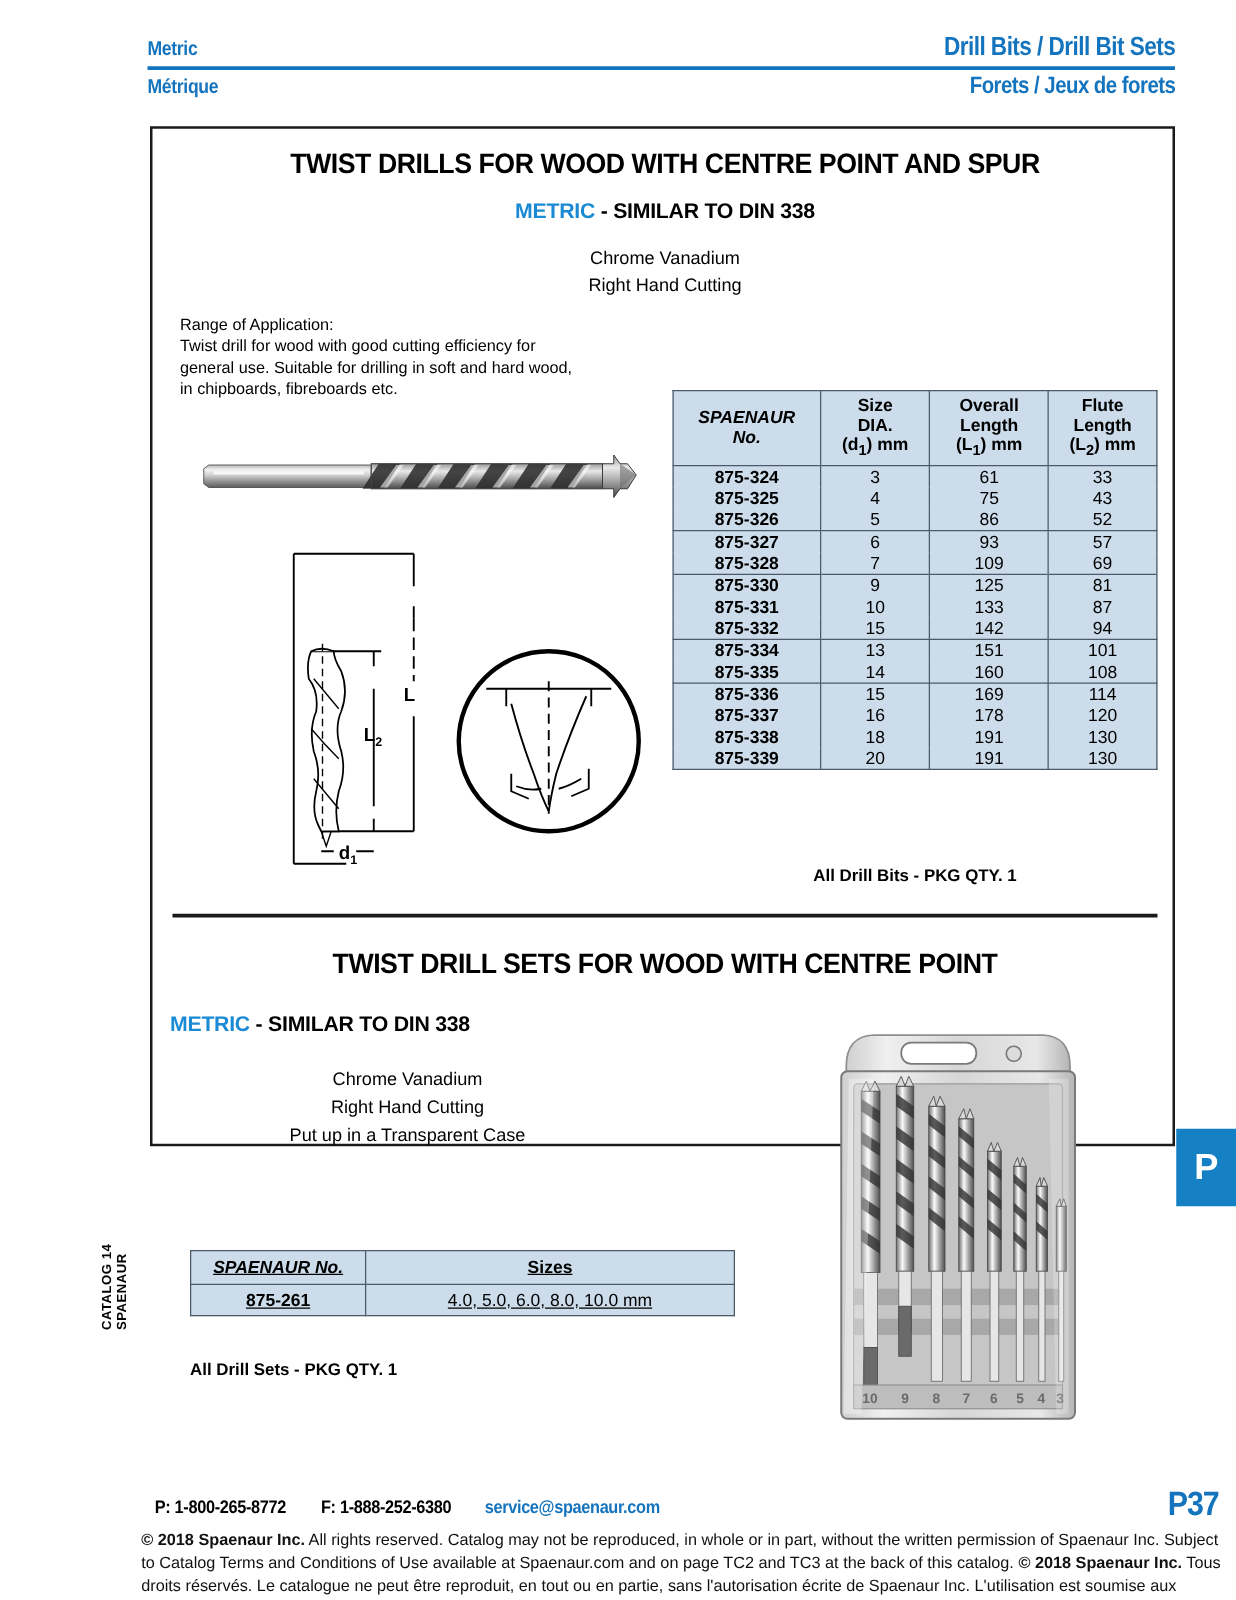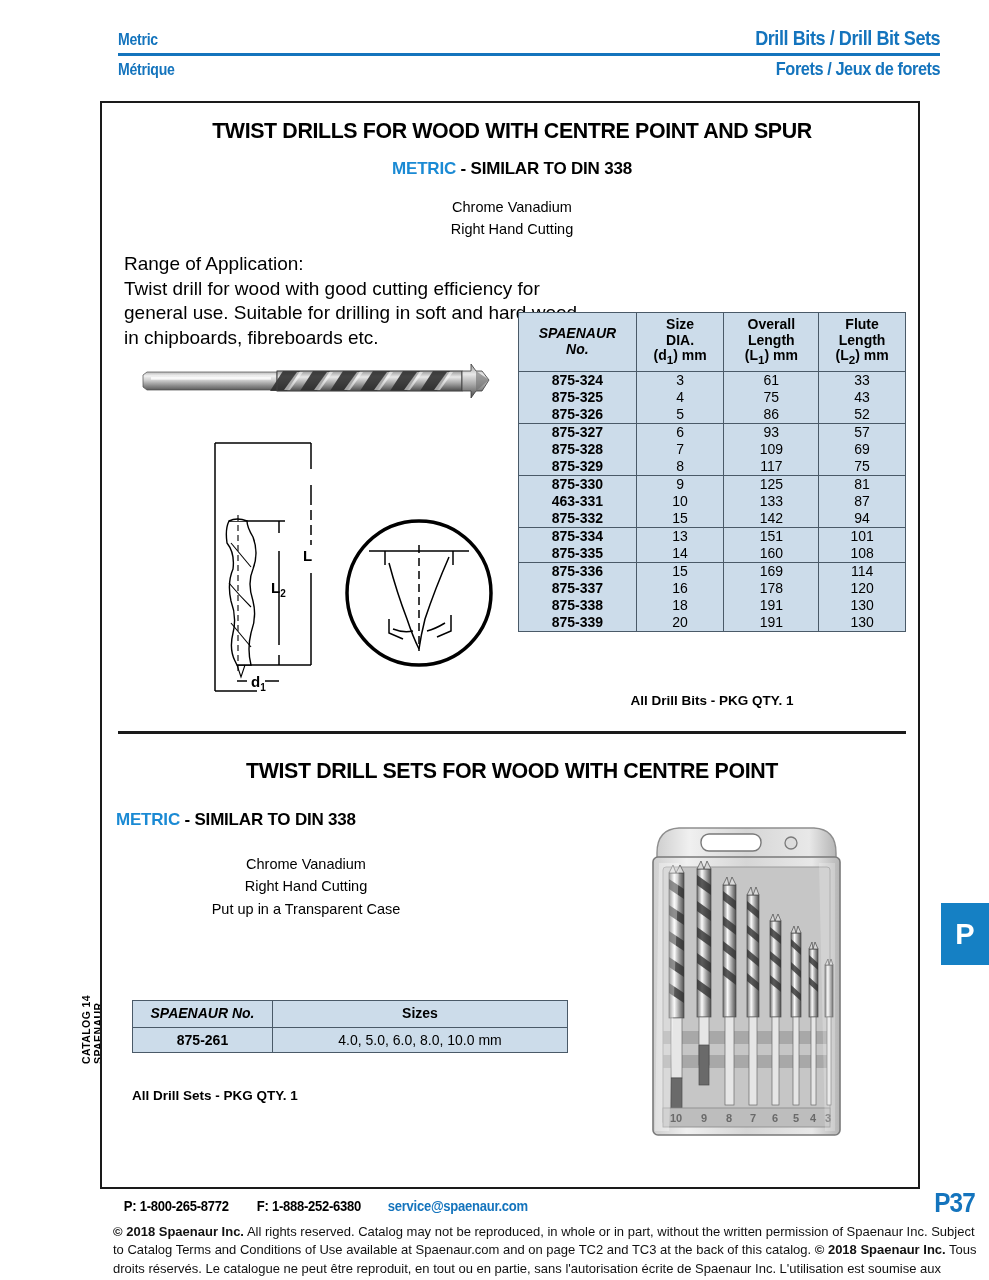--- a/index.html
+++ b/index.html
@@ -33,22 +33,22 @@
   }
   .hdr-right {
     color: #1474bd; font-weight: bold; font-size: 21px;
     letter-spacing: -0.5px; transform: scaleX(0.86); transform-origin: right center;
   }
   .hdr-right.sub { font-size: 19px; }
 
   
   .frame {
     position: absolute;
-    left: 100px; top: 101px;
-    width: 820px; height: 1088px;
+    left: 120px; top: 101px;
+    width: 820px; height: 816px;
     border: 2.5px solid #1a1a1a;
     box-sizing: border-box;
   }
 
   
   .sec-title {
     text-align: center; font-weight: bold; font-size: 22.5px;
     letter-spacing: -0.4px; transform: scaleX(0.95);
   }
   .sec-sub {
@@ -61,21 +61,21 @@
   }
 
   .rule-mid {
     position: absolute; left: 16px; top: 628px;
     width: 788px; height: 2.5px; background: #1a1a1a;
   }
 
   
   .range-block {
     position: absolute; left: 22px; top: 149px;
-    font-size: 19px; line-height: 1.30;
+    font-size: 13px; line-height: 1.30;
   }
 
   
   table.dt {
     border-collapse: collapse;
     background: #ccdcea;
     font-size: 13.5px;
   }
   table.dt td, table.dt th {
     border: 1.3px solid #4a5a68;
@@ -100,21 +100,21 @@
   #bits-table col.c2 { width: 88px; }
   #bits-table col.c3 { width: 95px; }
   #bits-table col.c4 { width: 87px; }
 
   .pkg-note {
     position: absolute; font-weight: bold; font-size: 13.5px;
   }
   #bits-pkg { left: 416px; top: 590px; width: 388px; text-align: center; }
 
   
-  #sets-table { position: absolute; left: 30px; top: 897px; }
+  #sets-table { position: absolute; left: 30px; top: 897px; text-decoration: underline; }
   #sets-table col.s1 { width: 140px; }
   #sets-table col.s2 { width: 295px; }
   #sets-table thead th { padding: 5px 4px; }
   #sets-table tbody td { height: 24px; line-height: 24px; }
   #sets-table tbody td { border-top: 1.3px solid #4a5a68; border-bottom: 1.3px solid #4a5a68; margin-top: 29px; }
   #sets-pkg { left: 30px; top: 985px; width: 435px; text-align: left; }
 
   
   .bit-photo { position: absolute; left: 35px; top: 255px; width: 370px; height: 48px; }
   .diagram { position: absolute; left: 105px; top: 330px; width: 300px; height: 268px; }
@@ -359,34 +359,28 @@
           <td>6</td>
           <td>93</td>
           <td>57</td>
         </tr>
         <tr>
           <td class="sku">875-328</td>
           <td>7</td>
           <td>109</td>
           <td>69</td>
         </tr>
-        <tr class="grp-last">
-          <td class="sku">875-329</td>
-          <td>8</td>
-          <td>117</td>
-          <td>75</td>
-        </tr>
         <tr class="grp-first">
           <td class="sku">875-330</td>
           <td>9</td>
           <td>125</td>
           <td>81</td>
         </tr>
         <tr>
-          <td class="sku">463-331</td>
+          <td class="sku">875-331</td>
           <td>10</td>
           <td>133</td>
           <td>87</td>
         </tr>
         <tr class="grp-last">
           <td class="sku">875-332</td>
           <td>15</td>
           <td>142</td>
           <td>94</td>
         </tr>

